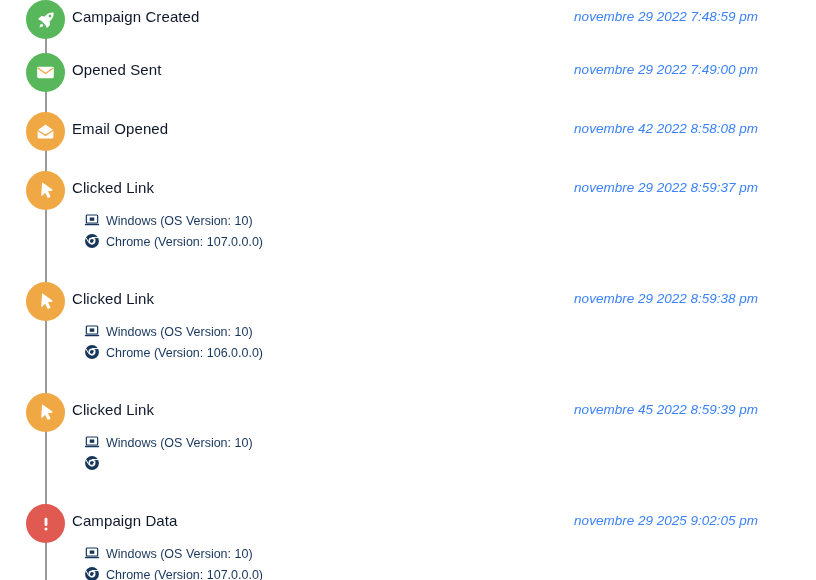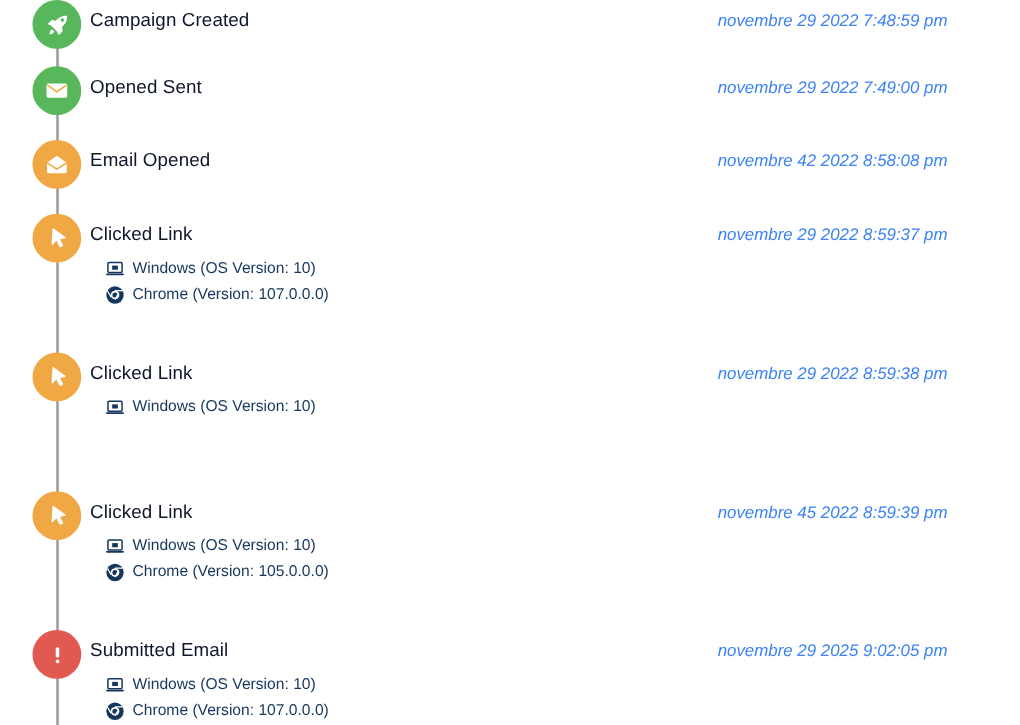--- a/index.html
+++ b/index.html
@@ -69,21 +69,21 @@
     color: #3b82f6;
     white-space: nowrap;
   }
   .details {
     position: absolute;
     left: 84px;
     top: 36px;
   }
   .detail-row {
     display: flex;
-    align-items: flex-start;
+    align-items: flex-end;
     height: 21px;
     font-size: 12.5px;
     color: #17365c;
     white-space: nowrap;
   }
   .detail-icon {
     width: 16px;
     height: 16px;
     margin-right: 6px;
     display: inline-flex;
@@ -174,20 +174,33 @@
         <div class="detail-row">
           <span class="detail-icon">
             <svg width="16" height="16" viewBox="0 0 24 24">
               <rect x="3.5" y="4.5" width="17" height="12" rx="1.4" fill="none" stroke="#17365c" stroke-width="1.8"></rect>
               <rect x="8.6" y="8.2" width="6.8" height="5" fill="#17365c"></rect>
               <rect x="1.2" y="17.6" width="21.6" height="2.1" rx="1" fill="#17365c"></rect>
             </svg>
           </span>
           <span>Windows (OS Version: 10)</span>
         </div>
+        <div class="detail-row">
+          <span class="detail-icon">
+            <svg width="16" height="16" viewBox="0 0 24 24">
+              <circle cx="12" cy="12" r="10.4" fill="#17365c"></circle>
+              <circle cx="12" cy="12" r="5.2" fill="#ffffff"></circle>
+              <circle cx="12" cy="12" r="3.1" fill="#17365c"></circle>
+              <path d="M12 6.8h9.4" stroke="#ffffff" stroke-width="1.5"></path>
+              <path d="M7.4 14.6 2.8 6.9" stroke="#ffffff" stroke-width="1.5"></path>
+              <path d="M12 17.2l4.6-7.8" stroke="#ffffff" stroke-width="1.5"></path>
+            </svg>
+          </span>
+          <span>Chrome (Version: 106.0.0.0)</span>
+        </div>
       </div>
     </div>
     <div class="event" style="top: 393px;">
       <div class="bullet bullet-orange">
         <svg width="20" height="20" viewBox="0 0 24 24" fill="#ffffff">
           <path d="M7.2 2.6a.7.7 0 0 1 1.1-.5l11.3 8.2c.5.4.3 1.2-.3 1.3l-4.9.8 2.9 5.6c.2.4 0 .9-.4 1.1l-2 1c-.4.2-.9 0-1.1-.4l-2.9-5.7-3.4 3.6c-.4.5-1.2.2-1.2-.5z"></path>
         </svg>
       </div>
       <div class="event-title">Clicked Link</div>
       <div class="event-time">novembre 45 2022 8:59:39 pm</div>
@@ -206,32 +219,31 @@
           <span class="detail-icon">
             <svg width="16" height="16" viewBox="0 0 24 24">
               <circle cx="12" cy="12" r="10.4" fill="#17365c"></circle>
               <circle cx="12" cy="12" r="5.2" fill="#ffffff"></circle>
               <circle cx="12" cy="12" r="3.1" fill="#17365c"></circle>
               <path d="M12 6.8h9.4" stroke="#ffffff" stroke-width="1.5"></path>
               <path d="M7.4 14.6 2.8 6.9" stroke="#ffffff" stroke-width="1.5"></path>
               <path d="M12 17.2l4.6-7.8" stroke="#ffffff" stroke-width="1.5"></path>
             </svg>
           </span>
-          <span>Chrome (Version: 105.0.0.0)</span>
         </div>
       </div>
     </div>
     <div class="event" style="top: 504px;">
       <div class="bullet bullet-red">
         <svg width="20" height="20" viewBox="0 0 24 24" fill="#ffffff">
           <rect x="10.3" y="4.5" width="3.4" height="10" rx="1.5"></rect>
           <rect x="10.2" y="16.3" width="3.6" height="3.6" rx="1.8"></rect>
         </svg>
       </div>
-      <div class="event-title">Submitted Email</div>
+      <div class="event-title">Campaign Data</div>
       <div class="event-time">novembre 29 2025 9:02:05 pm</div>
       <div class="details">
         <div class="detail-row">
           <span class="detail-icon">
             <svg width="16" height="16" viewBox="0 0 24 24">
               <rect x="3.5" y="4.5" width="17" height="12" rx="1.4" fill="none" stroke="#17365c" stroke-width="1.8"></rect>
               <rect x="8.6" y="8.2" width="6.8" height="5" fill="#17365c"></rect>
               <rect x="1.2" y="17.6" width="21.6" height="2.1" rx="1" fill="#17365c"></rect>
             </svg>
           </span>

